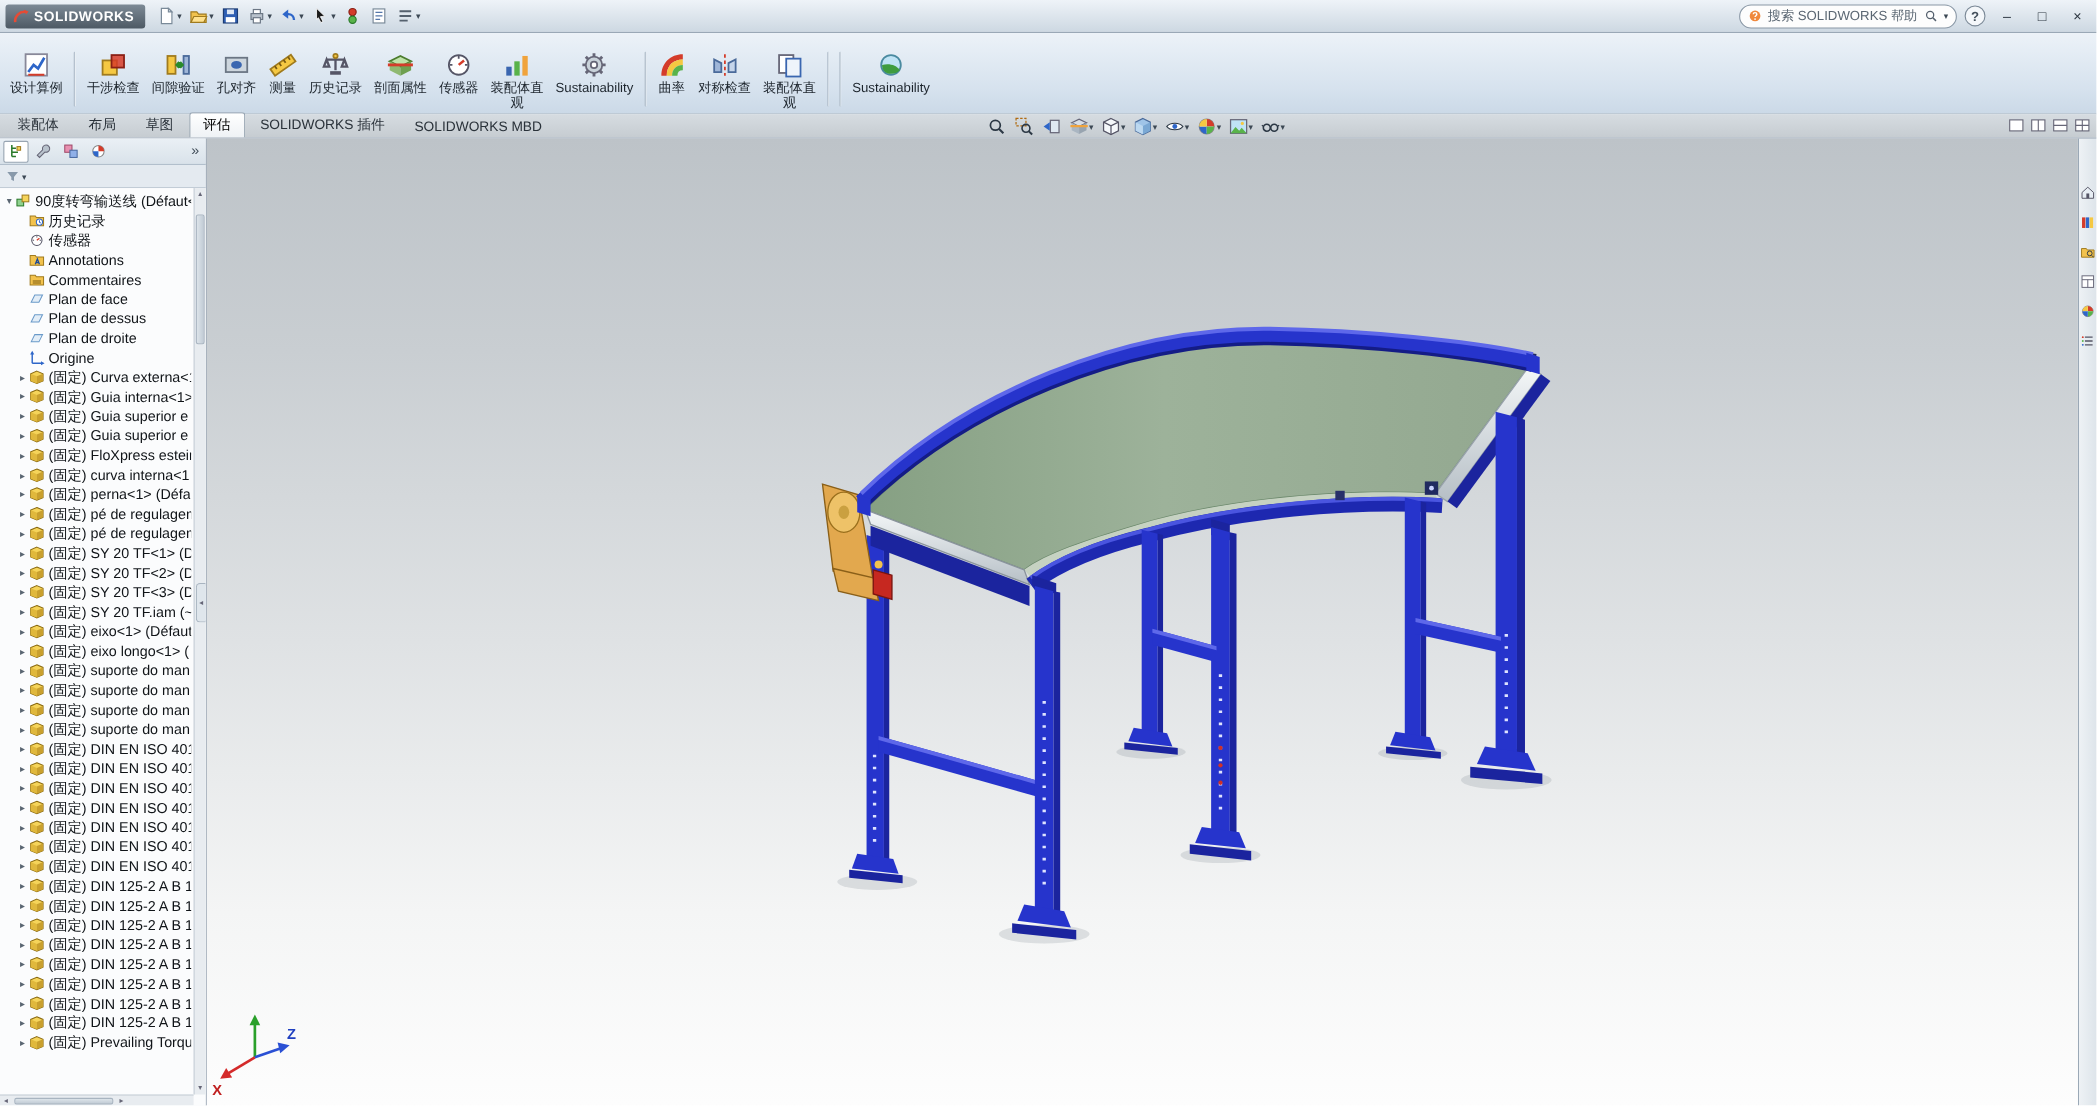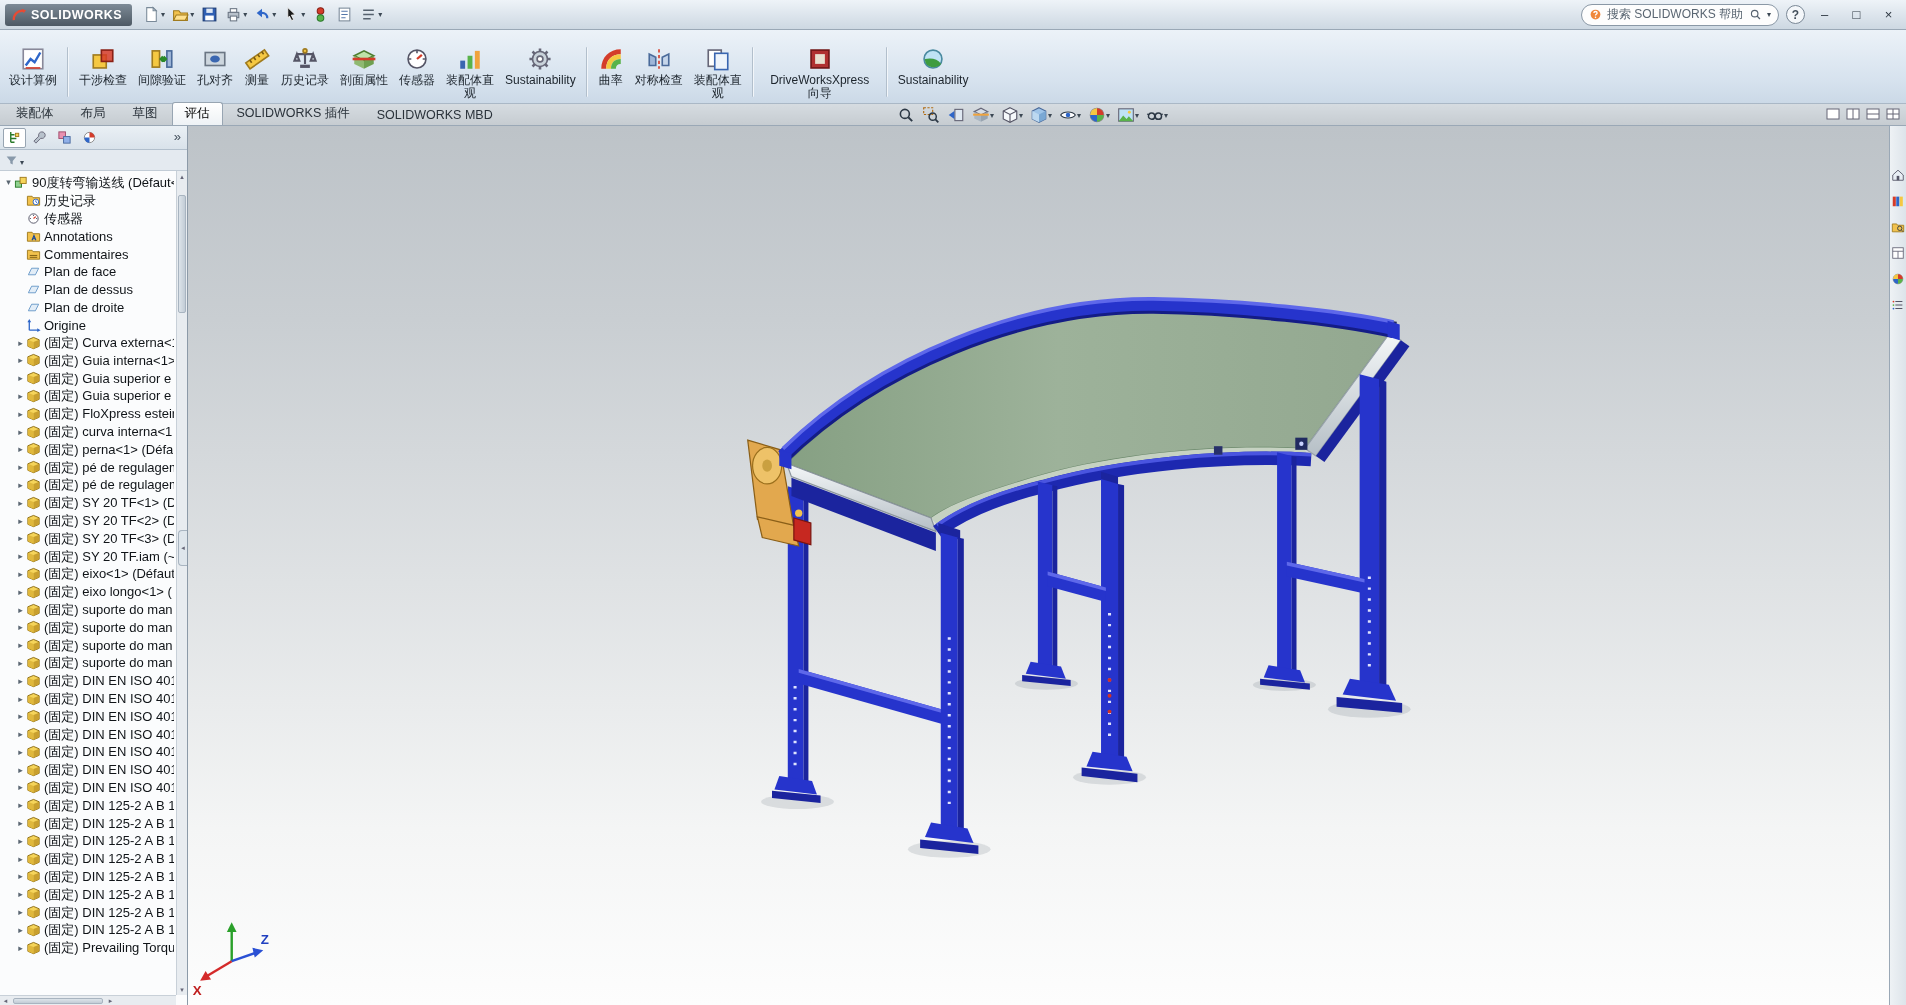--- a/index.html
+++ b/index.html
@@ -572,26 +572,20 @@
         <span class="cmd-label">装配体直观</span>
       </div>
 
       <div class="cmd-item" data-type="sep">
         
         
       </div>
 
 
 
-      <div class="cmd-item" data-type="btn" data-wide="true">
-        <svg>
-          <use href="#c-drive"></use>
-        </svg>
-        <span class="cmd-label">DriveWorksXpress 向导</span>
-      </div>
 
       <div class="cmd-item" data-type="sep">
         
         
       </div>
 
       <div class="cmd-item" data-type="btn" data-wide="true">
         <svg>
           <use href="#c-sustain"></use>
         </svg>

